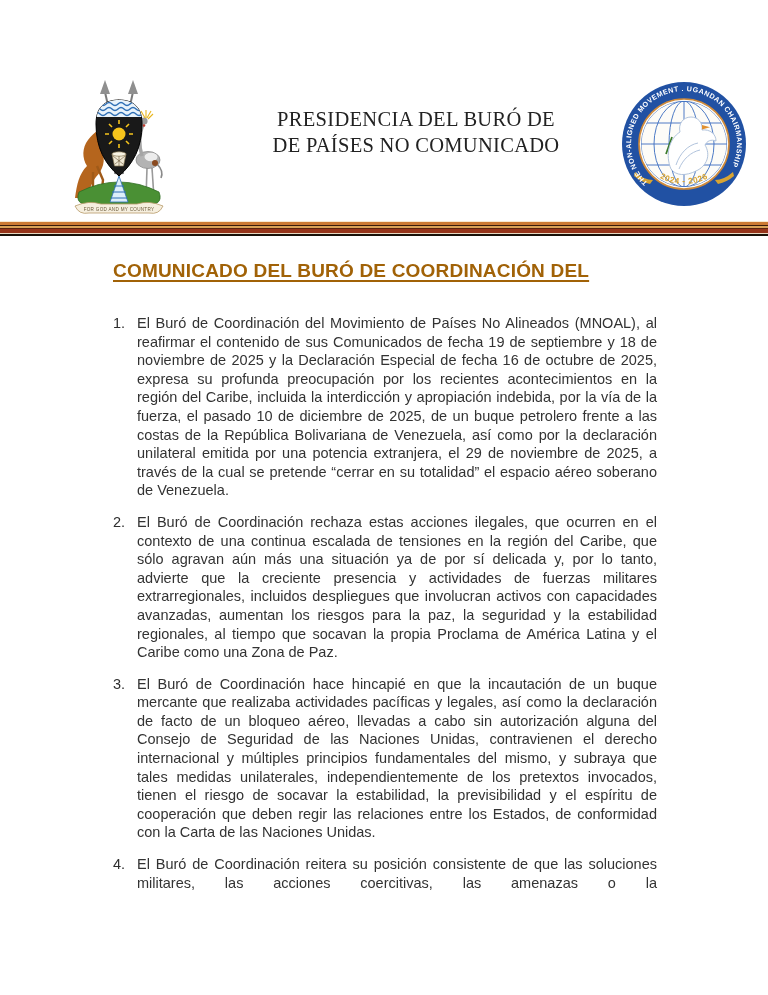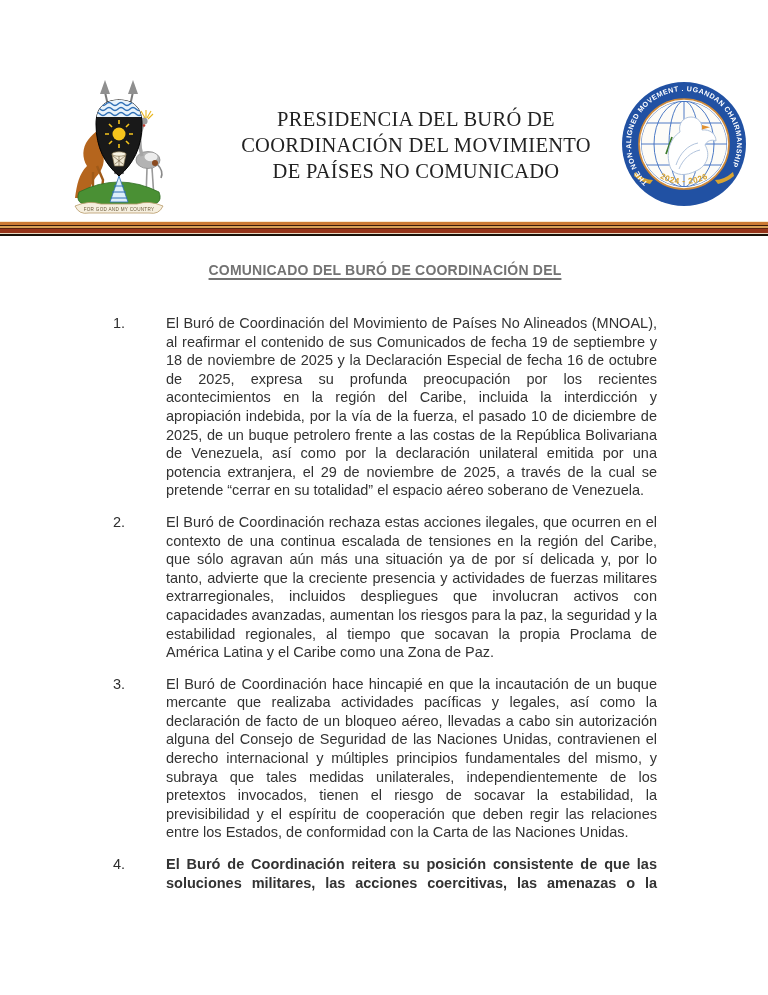--- a/index.html
+++ b/index.html
@@ -55,26 +55,25 @@
   }
 
   
   .content {
     position: absolute;
     left: 0; top: 236px;
     width: 768px;
     padding: 22px 111px 0 113px;
   }
   .doc-title {
-    text-align: center;
-    font-size: 14px;
+    font-size: 19px;
     line-height: 25px;
     font-weight: bold;
     letter-spacing: 0.2px;
-    color: #737373;
+    color: #a16207;
   }
   .doc-title .t-line {
     display: inline-block;
     text-decoration: underline;
     text-decoration-thickness: 2px;
     text-underline-offset: 3px;
   }
   .para-list {
     margin-top: 31px;
     list-style: none;
@@ -88,23 +87,22 @@
     flex: 0 0 24px;
     font-size: 14.5px;
     line-height: 18.6px;
   }
   .para-text {
     flex: 1 1 auto;
     font-size: 14.5px;
     line-height: 18.6px;
     text-align: justify;
     color: #333333;
-    margin-left: 29px;
-  }
-  .para-text.justify-last { text-align-last: justify; font-weight: bold; }
+  }
+  .para-text.justify-last { text-align-last: justify; }
   .em { }
 </style>
 </head>
 <body>
 
 <div class="page">
 
   <svg class="coat-of-arms" viewBox="0 0 140 150" xmlns="http://www.w3.org/2000/svg">
 
     <g>
@@ -191,21 +189,20 @@
     </g>
 
     <g>
       <path d="M26,132 Q40,126 52,130 L88,130 Q100,126 114,132 Q110,141 100,139 L40,139 Q30,141 26,132 Z" fill="#f6efdf" stroke="#b89b6a" stroke-width="0.8"></path>
       <text x="70" y="136.6" text-anchor="middle" font-size="4.6" letter-spacing="0.3" fill="#6b5a3a">FOR GOD AND MY COUNTRY</text>
     </g>
   </svg>
 
   <div class="header-title">
     <div>PRESIDENCIA DEL BURÓ DE</div>
-    <div>COORDINACIÓN DEL MOVIMIENTO</div>
     <div>DE PAÍSES NO COMUNICADO</div>
   </div>
 
   <svg class="nam-logo" viewBox="0 0 130 130" xmlns="http://www.w3.org/2000/svg">
     <defs>
       <path id="ringTop" d="M 30.9,105.6 A 53,53 0 1 1 99.1,105.6" fill="none"></path>
       <path id="ringBottom" d="M 24,85 A 52,52 0 0 0 106,85" fill="none"></path>
       <clipPath id="globeClip">
           <circle cx="65" cy="65" r="43"></circle>
         </clipPath>

